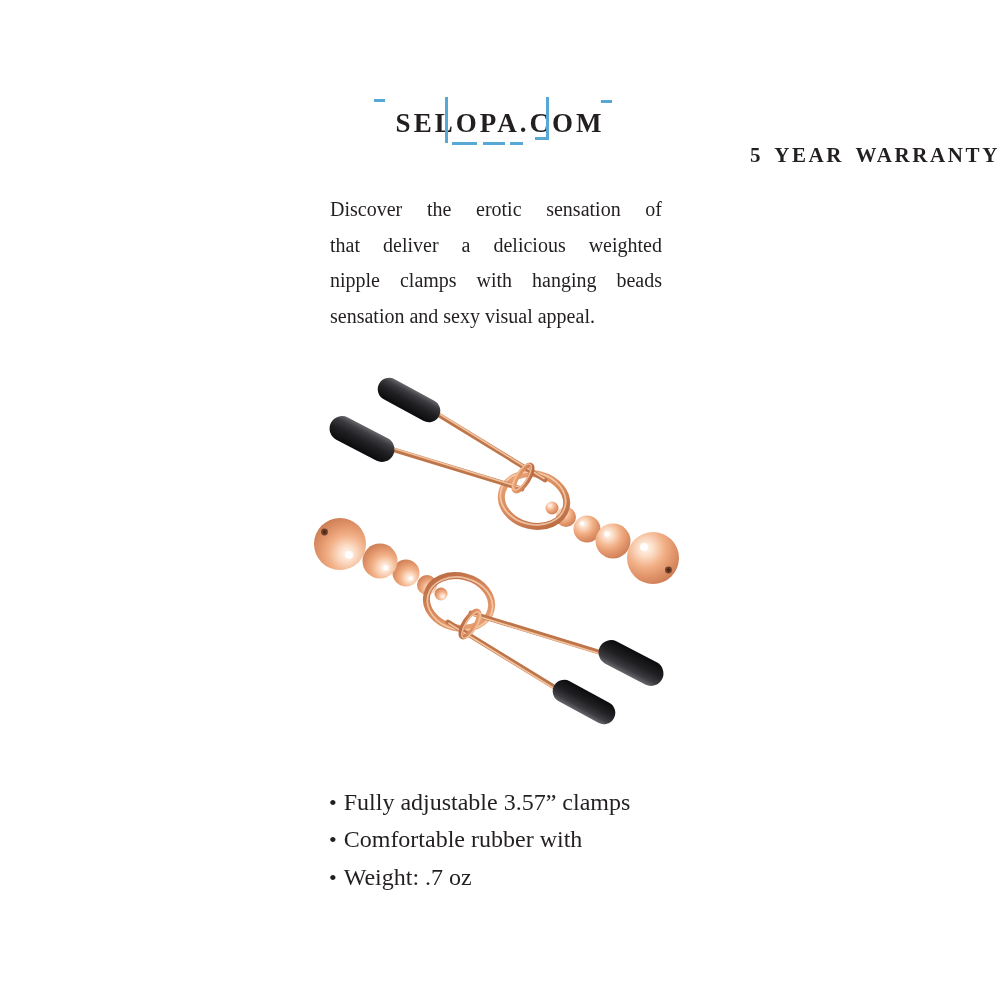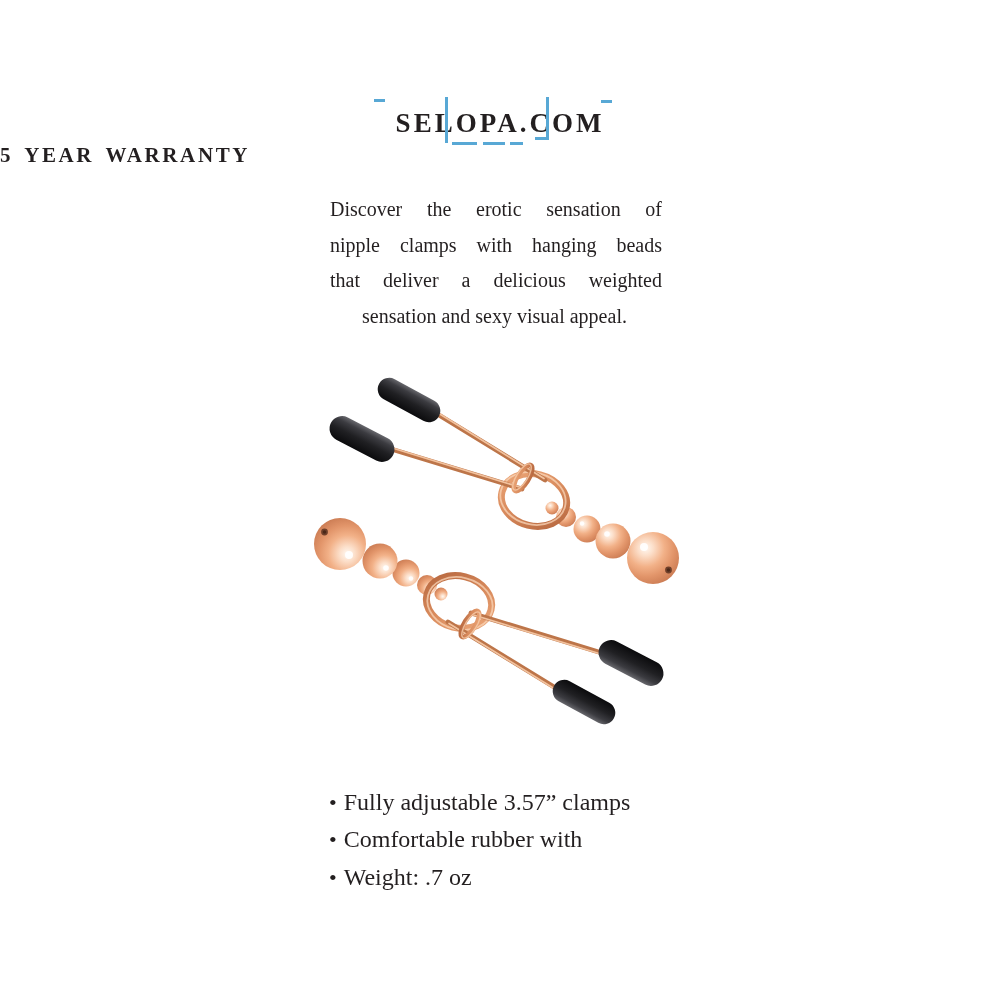--- a/index.html
+++ b/index.html
@@ -17,33 +17,33 @@
   .canvas{position:relative;width:1000px;height:1000px;overflow:hidden;background:var(--bg);}
 
   
   .logo-text{
     position:absolute;top:110px;left:0;width:100%;
     text-align:center;font-weight:bold;font-size:27px;line-height:27px;
     letter-spacing:3px;white-space:nowrap;
   }
   .warranty{
     position:absolute;top:144px;left:0;width:100%;
-    text-align:left;font-weight:bold;font-size:21px;line-height:22px;
+    text-align:right;font-weight:bold;font-size:21px;line-height:22px;
     letter-spacing:2.6px;word-spacing:4px;white-space:nowrap;
   }
   .mk{position:absolute;height:3px;background:var(--mark-color);}
   .mk.v{width:3px;}
 
   
   .description{
     position:absolute;left:330px;top:192px;width:332px;
     font-size:20px;line-height:35.5px;
   }
   .desc-line{text-align:justify;text-align-last:justify;}
-  .desc-line.last{text-align-last:auto;margin-left:32px;}
+  .desc-line.last{text-align-last:auto;}
 
   
   .product{position:absolute;left:0;top:0;width:1000px;height:1000px;margin:0;}
   .product svg{position:absolute;left:0;top:0;}
 
   
   .features{
     position:absolute;left:329px;top:784px;margin:0;padding:0;list-style:none;
   }
   .features li{font-size:24px;line-height:36.4px;white-space:nowrap;}
@@ -64,22 +64,22 @@
     <i class="mk" style="left:452px;top:142px;width:25px;"></i>
     <i class="mk" style="left:483px;top:142px;width:22px;"></i>
     <i class="mk" style="left:510px;top:142px;width:13px;"></i>
     <i class="mk" style="left:601px;top:100px;width:11px;"></i>
 
     <div class="warranty">5 YEAR WARRANTY</div>
   </header>
 
   <div class="description">
     <div class="desc-line">Discover the erotic sensation of</div>
+    <div class="desc-line">that deliver a delicious weighted</div>
     <div class="desc-line">nipple clamps with hanging beads</div>
-    <div class="desc-line">that deliver a delicious weighted</div>
     <div class="desc-line last">sensation and sexy visual appeal.</div>
   </div>
 
   <figure class="product">
     <svg width="1000" height="1000" viewBox="0 0 1000 1000" aria-hidden="true">
       <defs>
         <radialGradient id="beadG" cx="36%" cy="31%" r="80%">
           <stop offset="0" stop-color="#fff8f1"></stop>
           <stop offset="0.18" stop-color="#fcdfca"></stop>
           <stop offset="0.45" stop-color="#f2b188"></stop>

